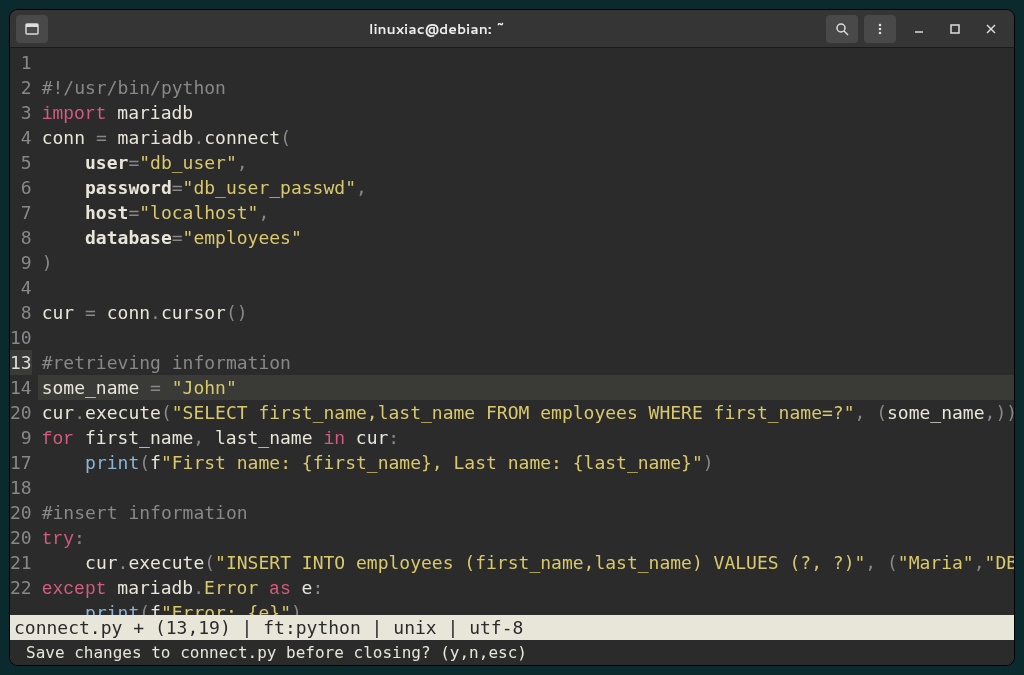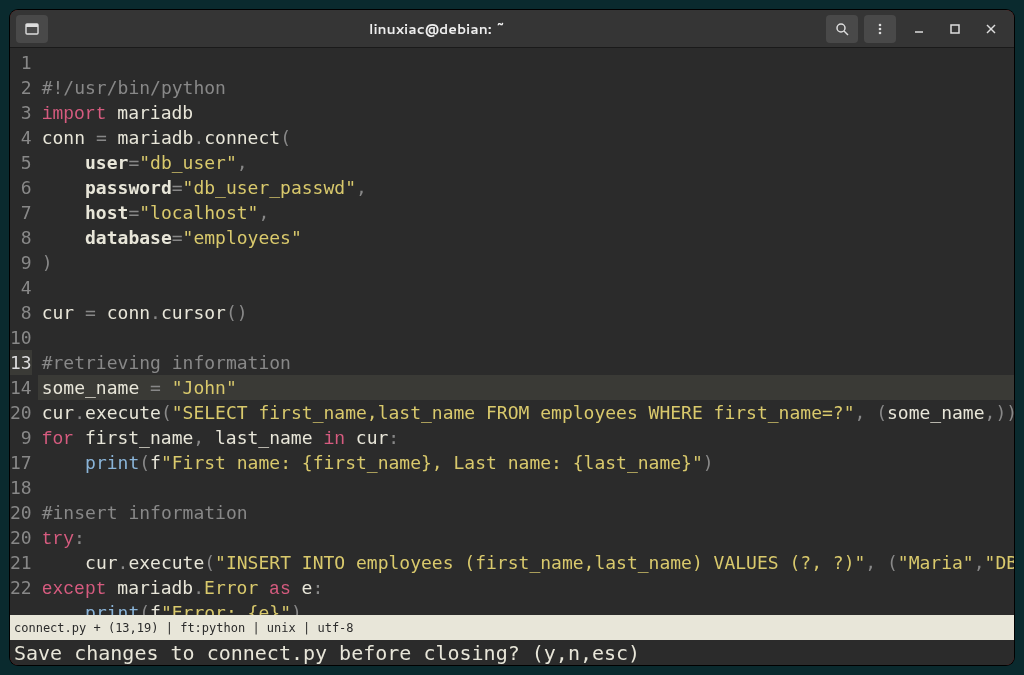--- a/index.html
+++ b/index.html
@@ -110,32 +110,32 @@
 .c-paren { color: #888; }
 .c-arg { color: #e8e6d9; font-weight: bold; }
 .c-str { color: #d9c96c; }
 .c-punct { color: #888; }
 .c-attr { color: #d9c96c; }
 .c-method { color: #8ab4d8; }
 .statusbar {
   background: #e8e6d9;
   color: #2b2b2b;
   height: 25px;
-  font-size: 12px;
+  font-size: 18px;
   padding: 0 4px;
   display: flex;
   align-items: center;
 }
 .statusbar .sb-left { flex: 1; }
 .prompt {
   background: #2b2b2b;
   color: #e8e6d9;
   height: 25px;
-  font-size: 20px;
-  padding: 0 4px;
+  font-size: 16px;
+  padding: 0 16px;
   display: flex;
   align-items: center;
 }
 svg { display: block; }
 </style>
 </head>
 <body>
 
 <div class="window">
 

